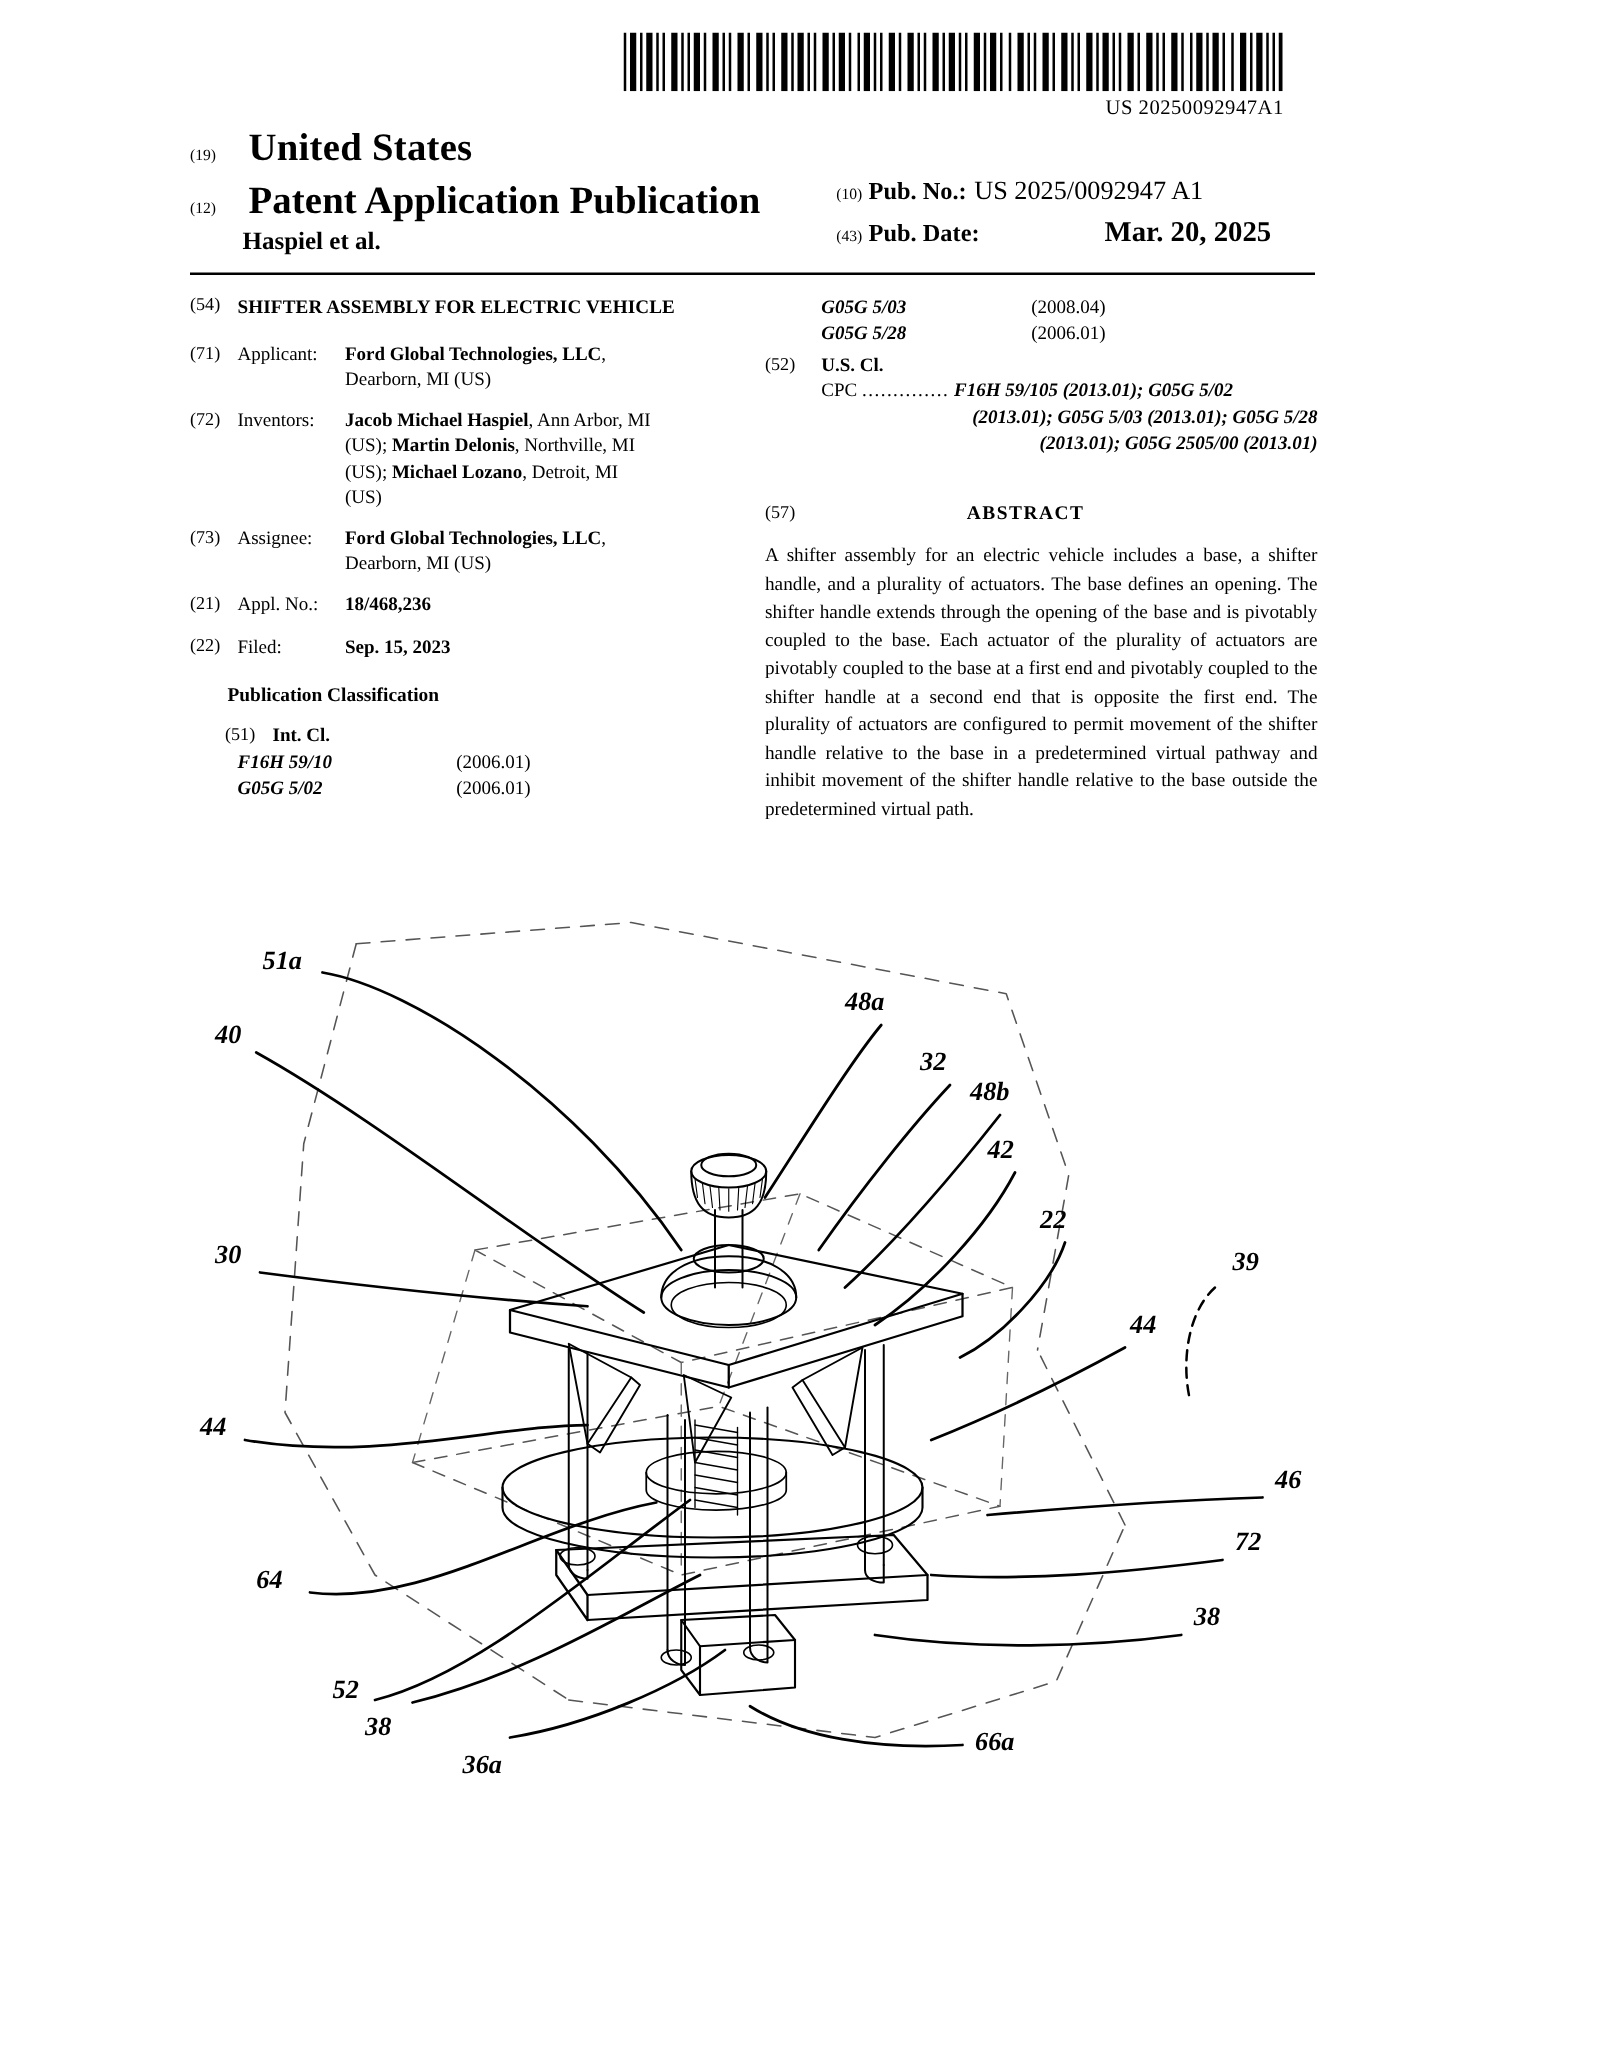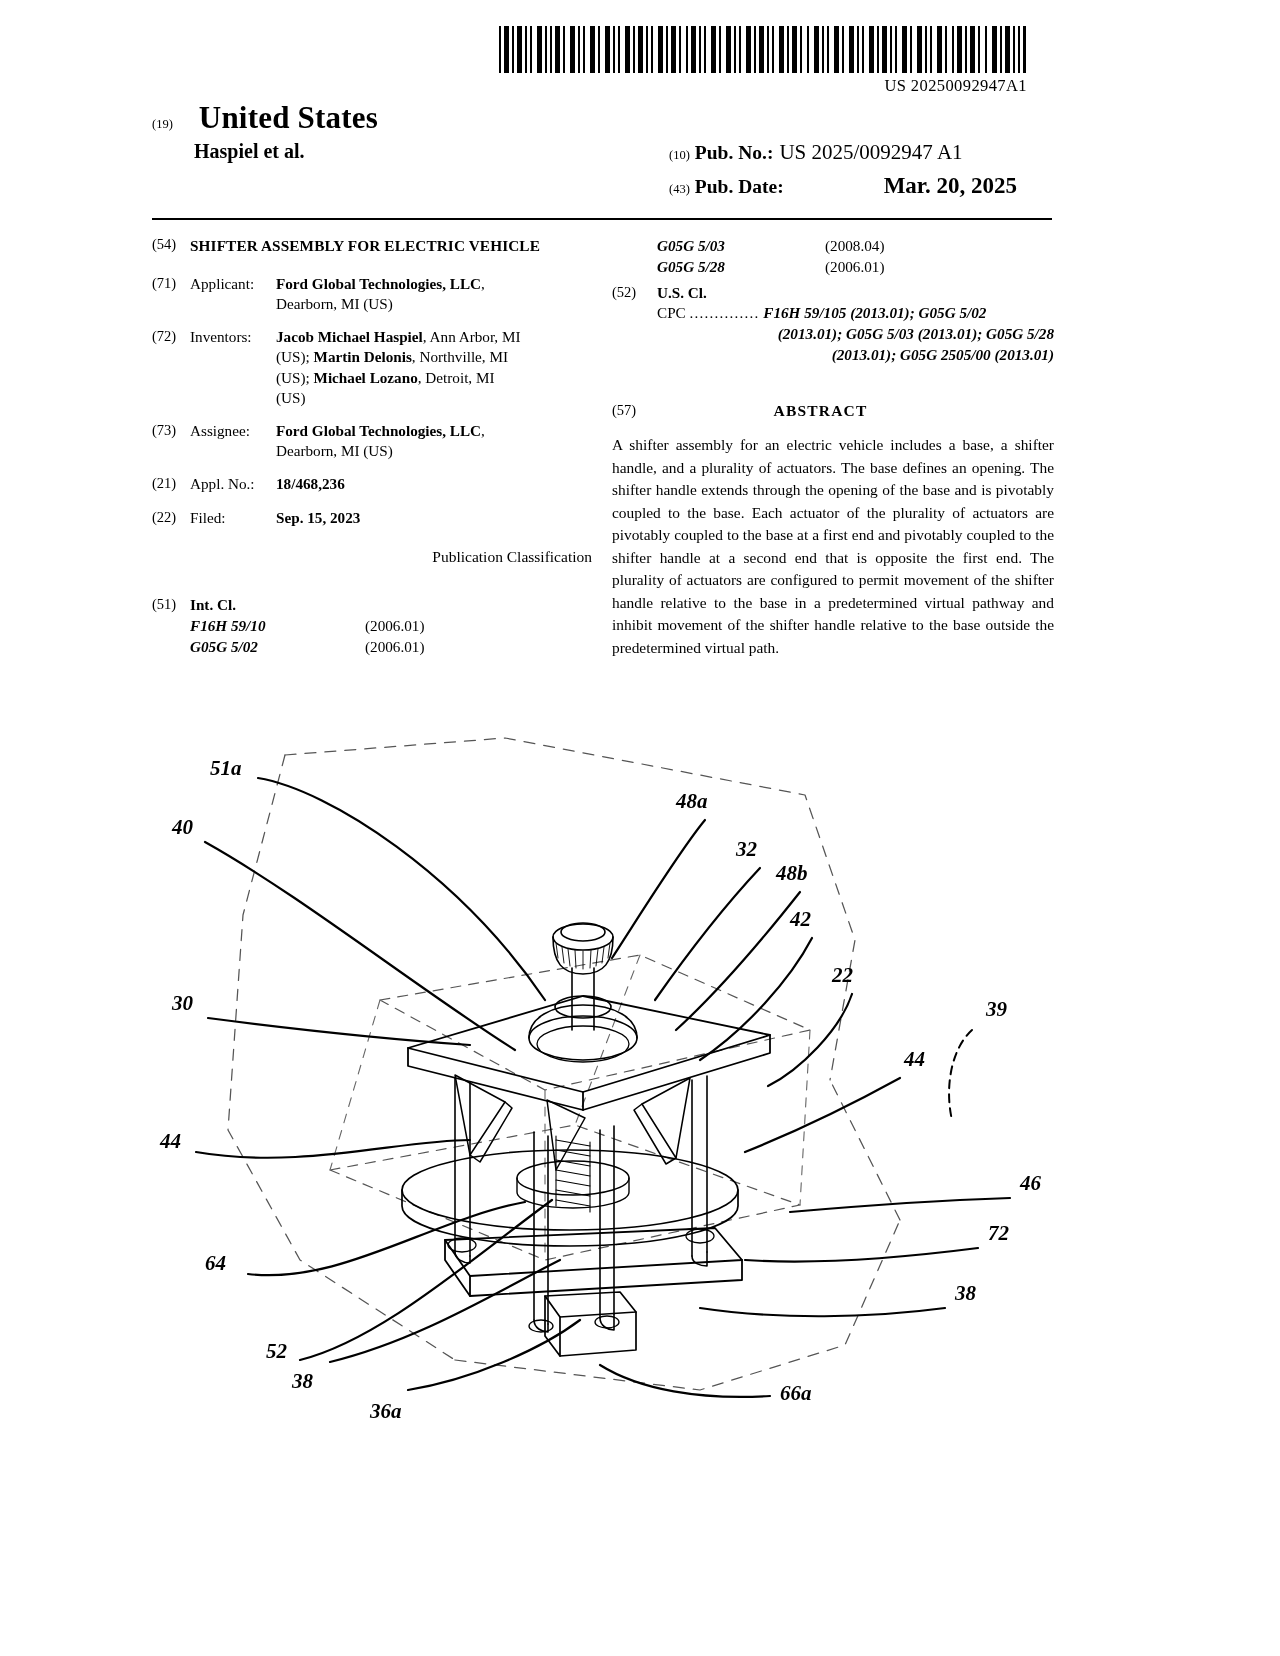--- a/index.html
+++ b/index.html
@@ -47,23 +47,23 @@
   .fld .code { width:38px; flex:0 0 38px; font-size:14.5px; }
   .fld .lbl  { width:86px; flex:0 0 86px; }
   .fld .val  { flex:1; }
   .b { font-weight:bold; }
   .bi { font-weight:bold; font-style:italic; }
 
   .title-fld { display:flex; margin-bottom:17px; }
   .title-fld .code { width:38px; flex:0 0 38px; font-size:14.5px; }
   .title-fld .val { flex:1; font-weight:bold; font-size:15.3px; line-height:1.35; letter-spacing:0.1px; }
 
-  .pubclass { text-align:right; font-weight:normal; font-size:15.5px; margin:20px 0 30px 0; padding-left:30px; }
-
-  .cls-head { display:flex; font-size:15.2px; margin-bottom:2px; }
+  .pubclass { text-align:left; font-weight:bold; font-size:15.5px; margin:20px 0 14px 0; padding-left:30px; }
+
+  .cls-head { display:flex; font-size:15.2px; margin-bottom:2px;margin-left:28px; }
   .cls-head .code { width:38px; flex:0 0 38px; font-size:14.5px; }
   .cls-head .lbl { font-weight:bold; }
   .cls-row { display:flex; font-size:15.2px; line-height:1.36; padding-left:38px; }
   .cls-row .sym { width:175px; flex:0 0 175px; font-weight:bold; font-style:italic; }
   .cls-row .ver { flex:1; }
 
   
   .cls-row-r { display:flex; font-size:15.2px; line-height:1.36; padding-left:45px; }
   .cls-row-r .sym { width:168px; flex:0 0 168px; font-weight:bold; font-style:italic; }
   .cls-row-r .ver { flex:1; }
@@ -176,20 +176,24 @@
       </g>
     </svg>
     <div class="barcode-number">US 20250092947A1</div>
   </div>
 
   <div class="hdr">
     <div class="hdr-row">
       <span class="kd">(19)</span>
       <span class="us-line">United States</span>
     </div>
+    <div class="hdr-row" style="margin-top:6px;">
+      <span class="kd">(12)</span>
+      <span class="pap-line">Patent Application Publication</span>
+    </div>
     <div class="authors">Haspiel et al.</div>
   </div>
 
   <div class="pubno-block">
     <div class="pubno-row">
       <span class="pubno-kd">(10)</span>
       <span class="pubno-lbl">Pub. No.:</span>
       <span class="pubno-val">US 2025/0092947 A1</span>
     </div>
     <div class="pubdate-row">

